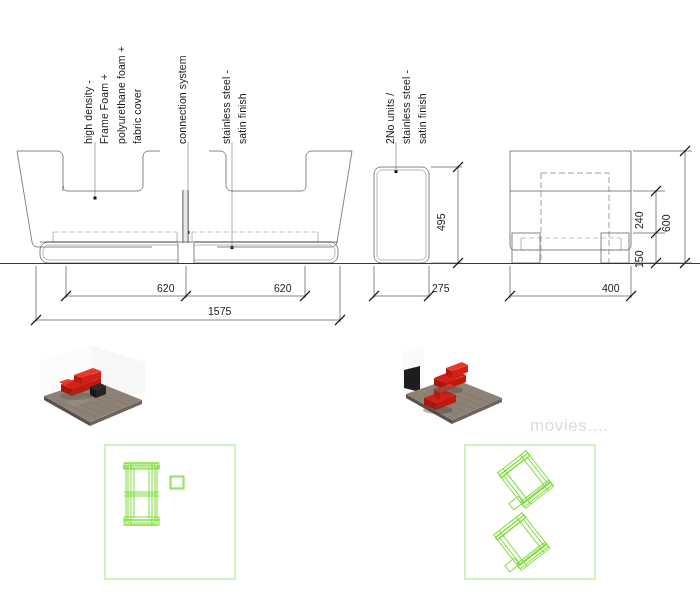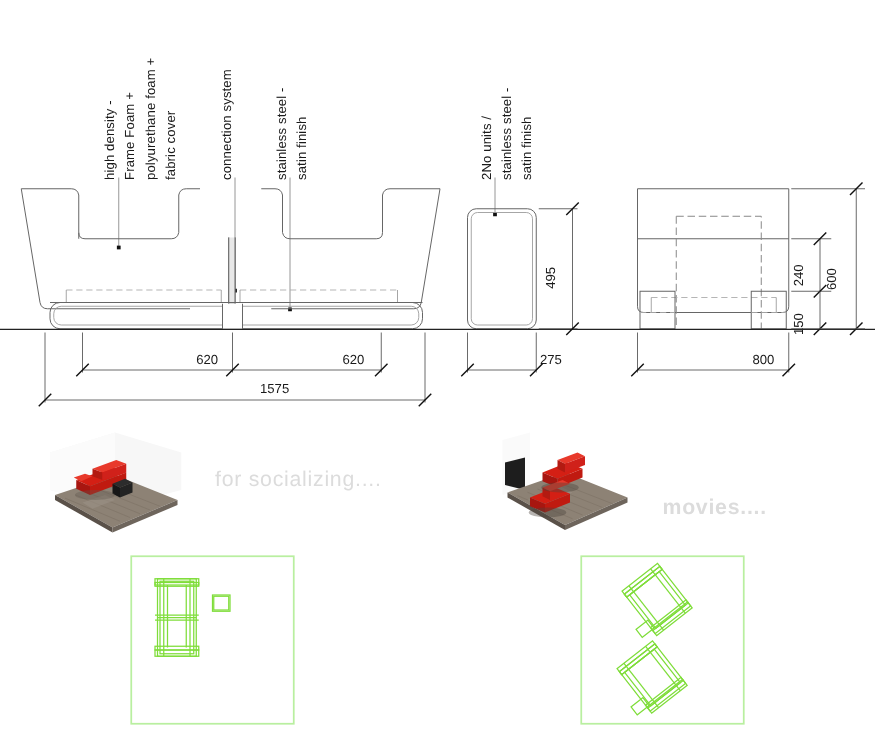--- a/index.html
+++ b/index.html
@@ -76,29 +76,28 @@
   <div class="vlabel" style="left:248px; top:132px;">satin finish</div>
 
   <div class="vlabel" style="left:396px; top:132px;">2No units /</div>
   <div class="vlabel" style="left:412px; top:132px;">stainless steel -</div>
   <div class="vlabel" style="left:428px; top:132px;">satin finish</div>
 
   <div class="dimtext" style="left:117px; top:282px;">620</div>
   <div class="dimtext" style="left:234px; top:282px;">620</div>
   <div class="dimtext" style="left:168px; top:305px;text-align:center;">1575</div>
   <div class="dimtext" style="left:392px; top:282px;">275</div>
-  <div class="dimtext" style="left:562px; top:282px;">800</div>
+  <div class="dimtext" style="left:562px; top:282px;">400</div>
 
   <div class="dimtext-v" style="left:447px; top:219px;">495</div>
   <div class="dimtext-v" style="left:645px; top:217px;">240</div>
   <div class="dimtext-v" style="left:645px; top:256px;">150</div>
   <div class="dimtext-v" style="left:672px; top:220px;">600</div>
 
-  <div class="caption" style="left:172px; top:372px;">for socializing....</div>
-  <div class="caption" style="left:530px; top:394px;font-weight:bold;">movies....</div>
+  <div class="caption" style="left:530px; top:414px;">movies....</div>
 
   <svg class="svg-layer" viewBox="0 0 700 598" width="700" height="598" xmlns="http://www.w3.org/2000/svg">
     <defs>
       <style>
         .ln   { fill:none; stroke:#666; stroke-width:0.8; }
         .lnl  { fill:none; stroke:#999; stroke-width:0.7; }
         .lnd  { fill:none; stroke:#888; stroke-width:0.8; stroke-dasharray:6 3; }
         .lnd2 { fill:none; stroke:#aaa; stroke-width:0.7; stroke-dasharray:5 3; }
         .dim  { fill:none; stroke:#555; stroke-width:0.7; }
         .tick { stroke:#111; stroke-width:1.1; }

